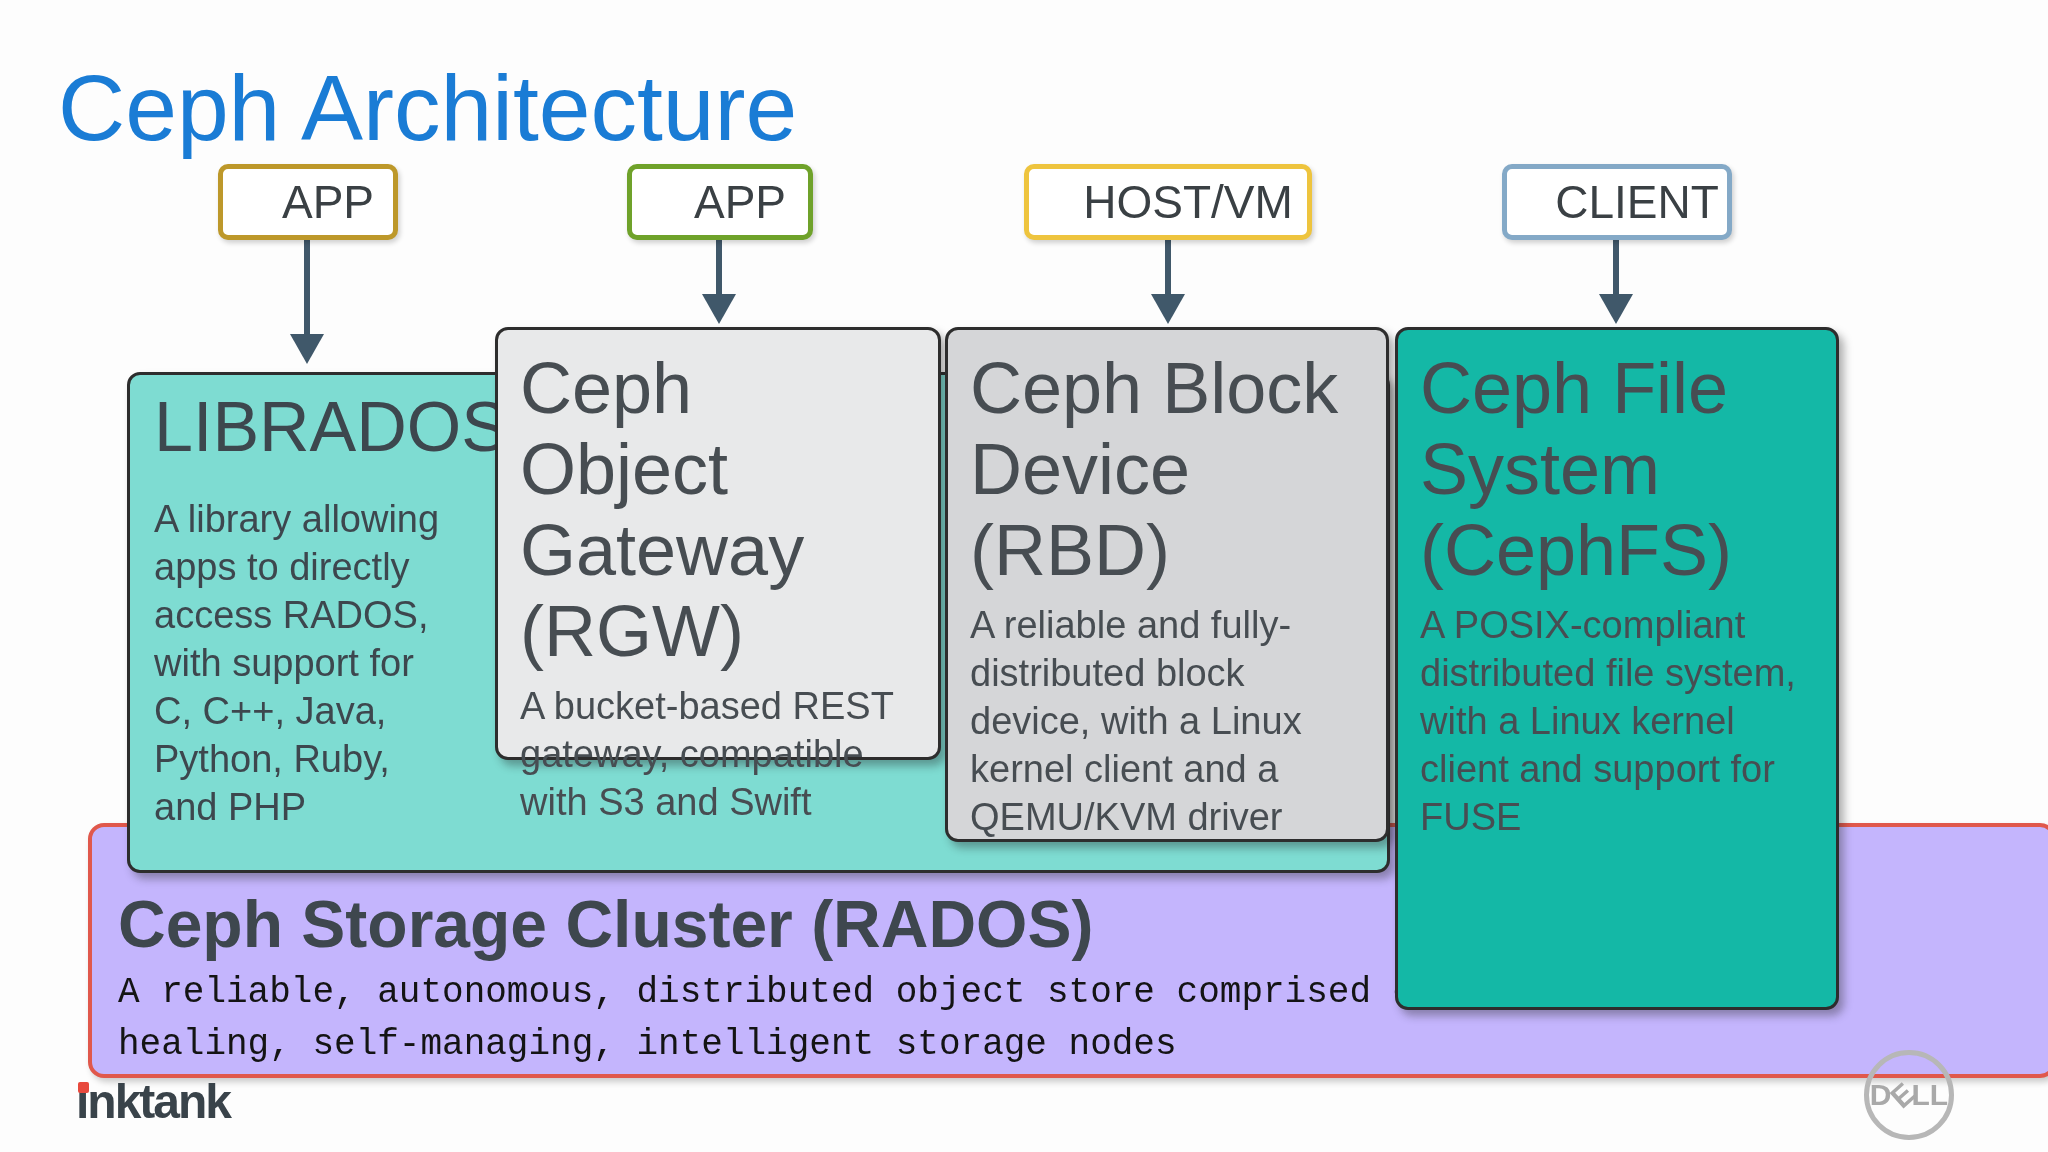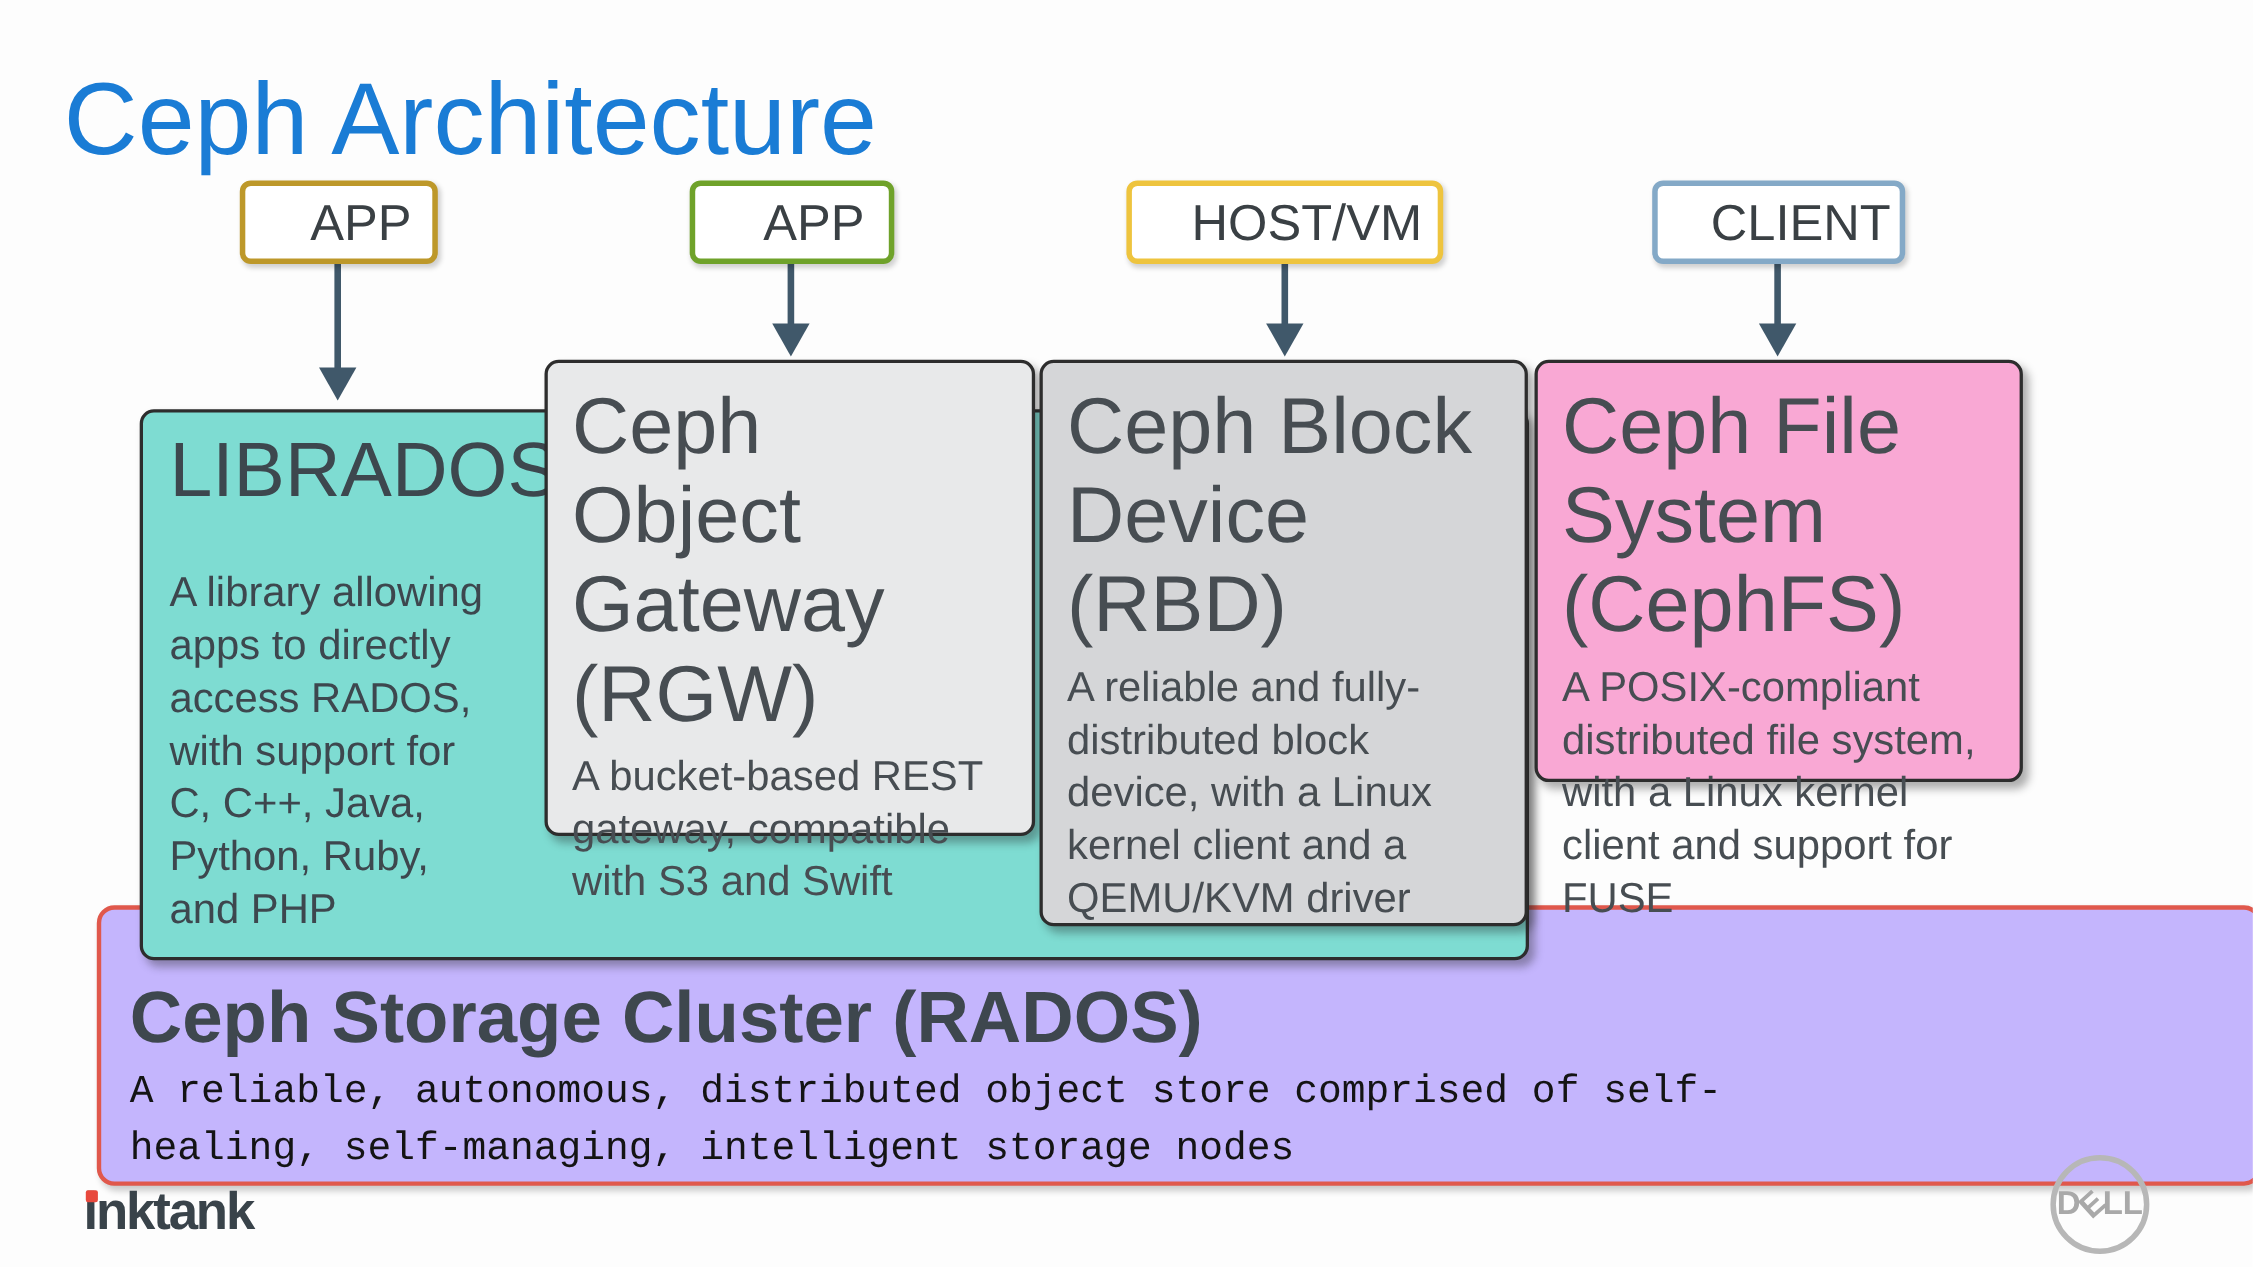--- a/index.html
+++ b/index.html
@@ -50,26 +50,26 @@
     position:absolute;box-sizing:border-box;
     border:3px solid #2d2d2d;border-radius:13px;
     box-shadow:5px 6px 8px rgba(30,30,30,0.35);
   }
   .box-librados{
     left:127px;top:372px;width:1263px;height:501px;
     background:#7edcd2;z-index:2;padding:12px 0 0 24px;
   }
   .box-rgw{left:495px;top:327px;width:446px;height:433px;background:#e8e9ea;z-index:3;padding:18px 22px;}
   .box-rbd{left:945px;top:327px;width:444px;height:515px;background:#d5d6d8;z-index:3;padding:18px 22px;}
-  .box-cephfs{left:1395px;top:327px;width:444px;height:384px;background:#f9a8d4;z-index:3;padding:18px 22px;}
+  .box-cephfs{left:1395px;top:327px;width:444px;height:683px;background:#14b8a6;z-index:3;padding:18px 22px;}
 
   .main-title{font-size:72px;line-height:81px;color:#474d52;}
   .librados-title{font-size:70px;line-height:80px;color:#3d474e;white-space:nowrap;}
   .box-desc{font-size:38px;line-height:48px;color:#474d52;margin-top:10px;}
-  .librados-desc{width:305px;margin-top:48px;color:#3d474e;}
+  .librados-desc{width:305px;margin-top:28px;color:#3d474e;}
 
   
   .box-rados{
     left:88px;top:823px;width:1968px;height:255px;
     background:#c4b5fd;border:4px solid #e0584c;border-radius:16px;
     z-index:1;padding:60px 0 0 26px;
     box-shadow:3px 4px 6px rgba(0,0,0,0.2);
   }
   .rados-title{font-size:66px;line-height:74px;font-weight:bold;color:#3e474e;white-space:nowrap;}
   .rados-desc{font-size:36px;line-height:52px;color:#141414;margin-top:6px;max-width:1620px;font-family:Liberation Mono, monospace;}

